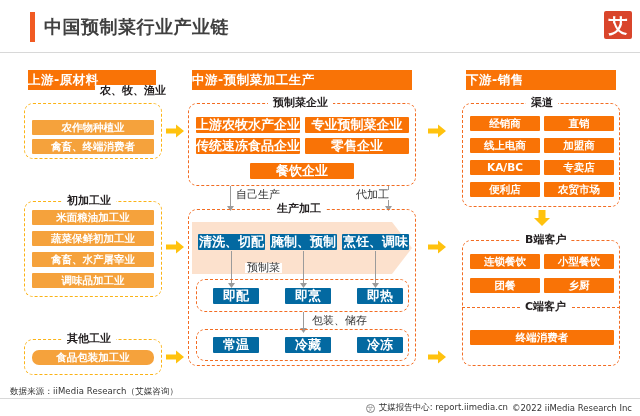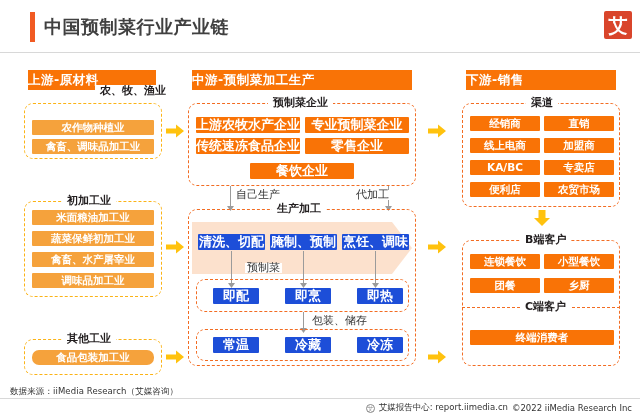--- a/index.html
+++ b/index.html
@@ -50,21 +50,21 @@
     position:absolute; background:#fff; padding:0 5px;
     font-size:11px; font-weight:bold; color:#231f20;
     white-space:nowrap; line-height:12px;
   }
   .chip {
     position:absolute; background:#F5A23C; color:#fff;
     font-size:10.5px; font-weight:bold; text-align:center;
     line-height:15px; height:15px; border-radius:1px;
     white-space:nowrap; overflow:hidden;
   }
-  .chip.hot { background:#1d4ed8; }
+  .chip.hot { background:#0369a1; }
   .chip.bright { background:#F97306; }
   .chip.big { font-size:13px; line-height:16px; height:16px; }
 
   .arrow-r {
     position:absolute; width:18px; height:14px;
   }
   .arrow-d { position:absolute; width:16px; height:16px; }
 
   .conn { position:absolute; background:#9b9b9b; }
   .tag {
@@ -101,21 +101,21 @@
     <div class="logo-mark">艾</div>
   </div>
 </div>
 <div class="head-rule"></div>
 
 <div class="col-head" style="left:28px; top:70px; width:128px;">上游-原材料</div>
 
 <div class="grp" style="left:24px; top:103px; width:138px; height:56px;"></div>
 <div class="grp-label" style="left:55px; top:85px;margin-left:40px;">农、牧、渔业</div>
 <div class="chip" style="left:32px; top:120px; width:122px;">农作物种植业</div>
-<div class="chip" style="left:32px; top:139px; width:122px;">禽畜、调味品加工业</div>
+<div class="chip" style="left:32px; top:139px; width:122px;">禽畜、终端消费者</div>
 
 <div class="grp" style="left:24px; top:201px; width:138px; height:96px;"></div>
 <div class="grp-label" style="left:62px; top:195px;">初加工业</div>
 <div class="chip" style="left:32px; top:210px; width:122px;">米面粮油加工业</div>
 <div class="chip" style="left:32px; top:231px; width:122px;">蔬菜保鲜初加工业</div>
 <div class="chip" style="left:32px; top:252px; width:122px;">禽畜、水产屠宰业</div>
 <div class="chip" style="left:32px; top:273px; width:122px;">调味品加工业</div>
 
 <div class="grp" style="left:24px; top:339px; width:138px; height:36px;"></div>
 <div class="grp-label" style="left:62px; top:333px;">其他工业</div>

